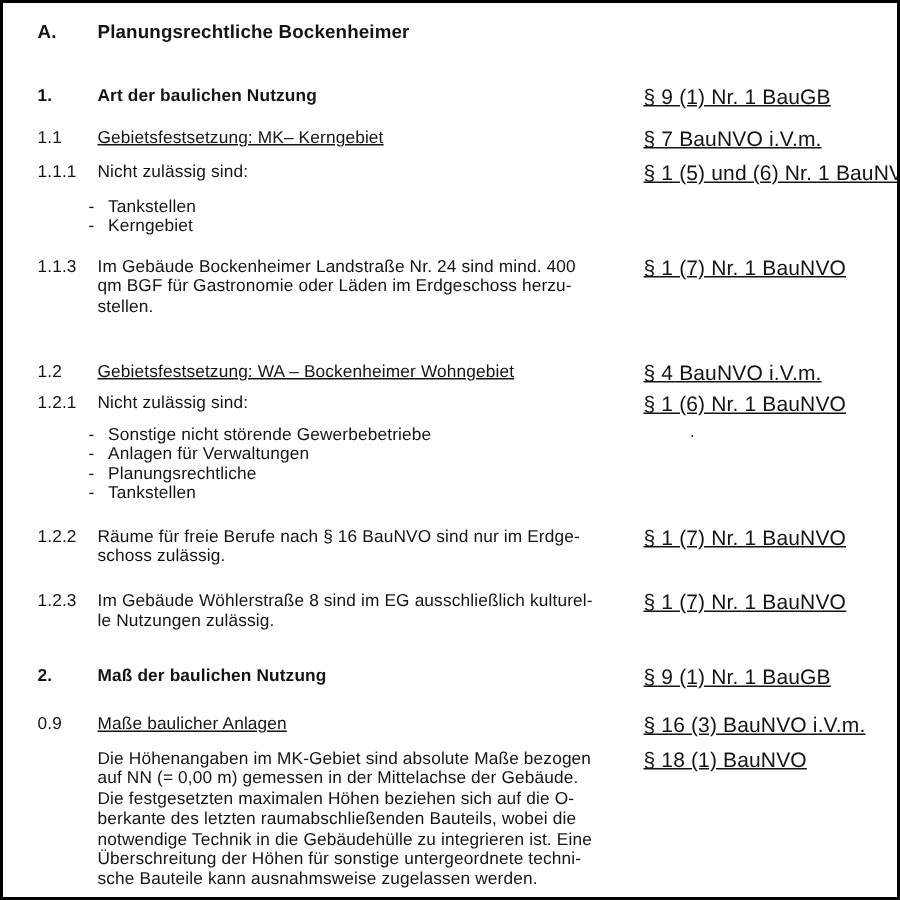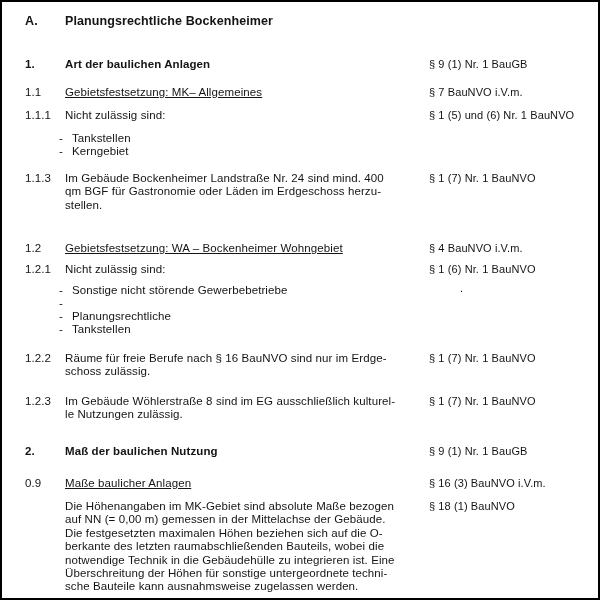--- a/index.html
+++ b/index.html
@@ -4,48 +4,48 @@
 <style>
   html,body{margin:0;padding:0;background:#fff;}
   .page{
     position:relative;width:600px;height:600px;box-sizing:border-box;
     background:#fff;border:2px solid #000;
     font-family:"Liberation Sans",sans-serif;color:#141414;overflow:hidden;
   }
   .row{position:absolute;left:0;width:100%;}
   .num{position:absolute;left:23px;top:0;font-size:11.5px;line-height:13.4px;letter-spacing:.1px;}
   .content{position:absolute;left:63px;top:0;width:362px;font-size:11.5px;line-height:13.4px;letter-spacing:.1px;white-space:pre-line;}
-  .ref{position:absolute;left:427px;top:0;font-size:11px;line-height:13.4px;letter-spacing:.1px;white-space:nowrap;}
+  .ref{position:absolute;left:427px;top:0;font-size:14px;line-height:13.4px;letter-spacing:.1px;white-space:nowrap;text-decoration:underline;}
   .bold{font-weight:bold;}
   .doc-title{font-size:12.5px;}
   .underline{text-decoration:underline;}
   .list{position:absolute;left:57px;top:0;font-size:11.5px;letter-spacing:.1px;}
   .list .li{display:flex;line-height:13.1px;}
   .list .dash{width:13px;flex:0 0 13px;}
   .artifact{position:absolute;font-size:11px;}
 </style>
 </head>
 <body>
 
 <div class="page">
 
   <div class="row" style="top:13px">
     <span class="num bold doc-title">A.</span>
     <span class="content bold doc-title">Planungsrechtliche Bockenheimer</span>
   </div>
 
   <div class="row" style="top:56px">
     <span class="num bold">1.</span>
-    <span class="content bold">Art der baulichen Anlagen</span>
+    <span class="content bold">Art der baulichen Nutzung</span>
     <span class="ref">§ 9 (1) Nr. 1 BauGB</span>
   </div>
 
   <div class="row" style="top:84px">
     <span class="num">1.1</span>
-    <span class="content underline">Gebietsfestsetzung: MK– Allgemeines</span>
+    <span class="content underline">Gebietsfestsetzung: MK– Kerngebiet</span>
     <span class="ref">§ 7 BauNVO i.V.m.</span>
   </div>
 
   <div class="row" style="top:107px">
     <span class="num">1.1.1</span>
     <span class="content">Nicht zulässig sind:</span>
     <span class="ref">§ 1 (5) und (6) Nr. 1 BauNVO</span>
   </div>
 
   <div class="row" style="top:130px">
@@ -82,20 +82,21 @@
   </div>
 
   <div class="row" style="top:282px">
     <div class="list">
         <div class="li">
           <span class="dash">-</span>
           <span>Sonstige nicht störende Gewerbebetriebe</span>
         </div>
         <div class="li">
           <span class="dash">-</span>
+          <span>Anlagen für Verwaltungen</span>
         </div>
         <div class="li">
           <span class="dash">-</span>
           <span>Planungsrechtliche</span>
         </div>
         <div class="li">
           <span class="dash">-</span>
           <span>Tankstellen</span>
         </div>
       </div>

